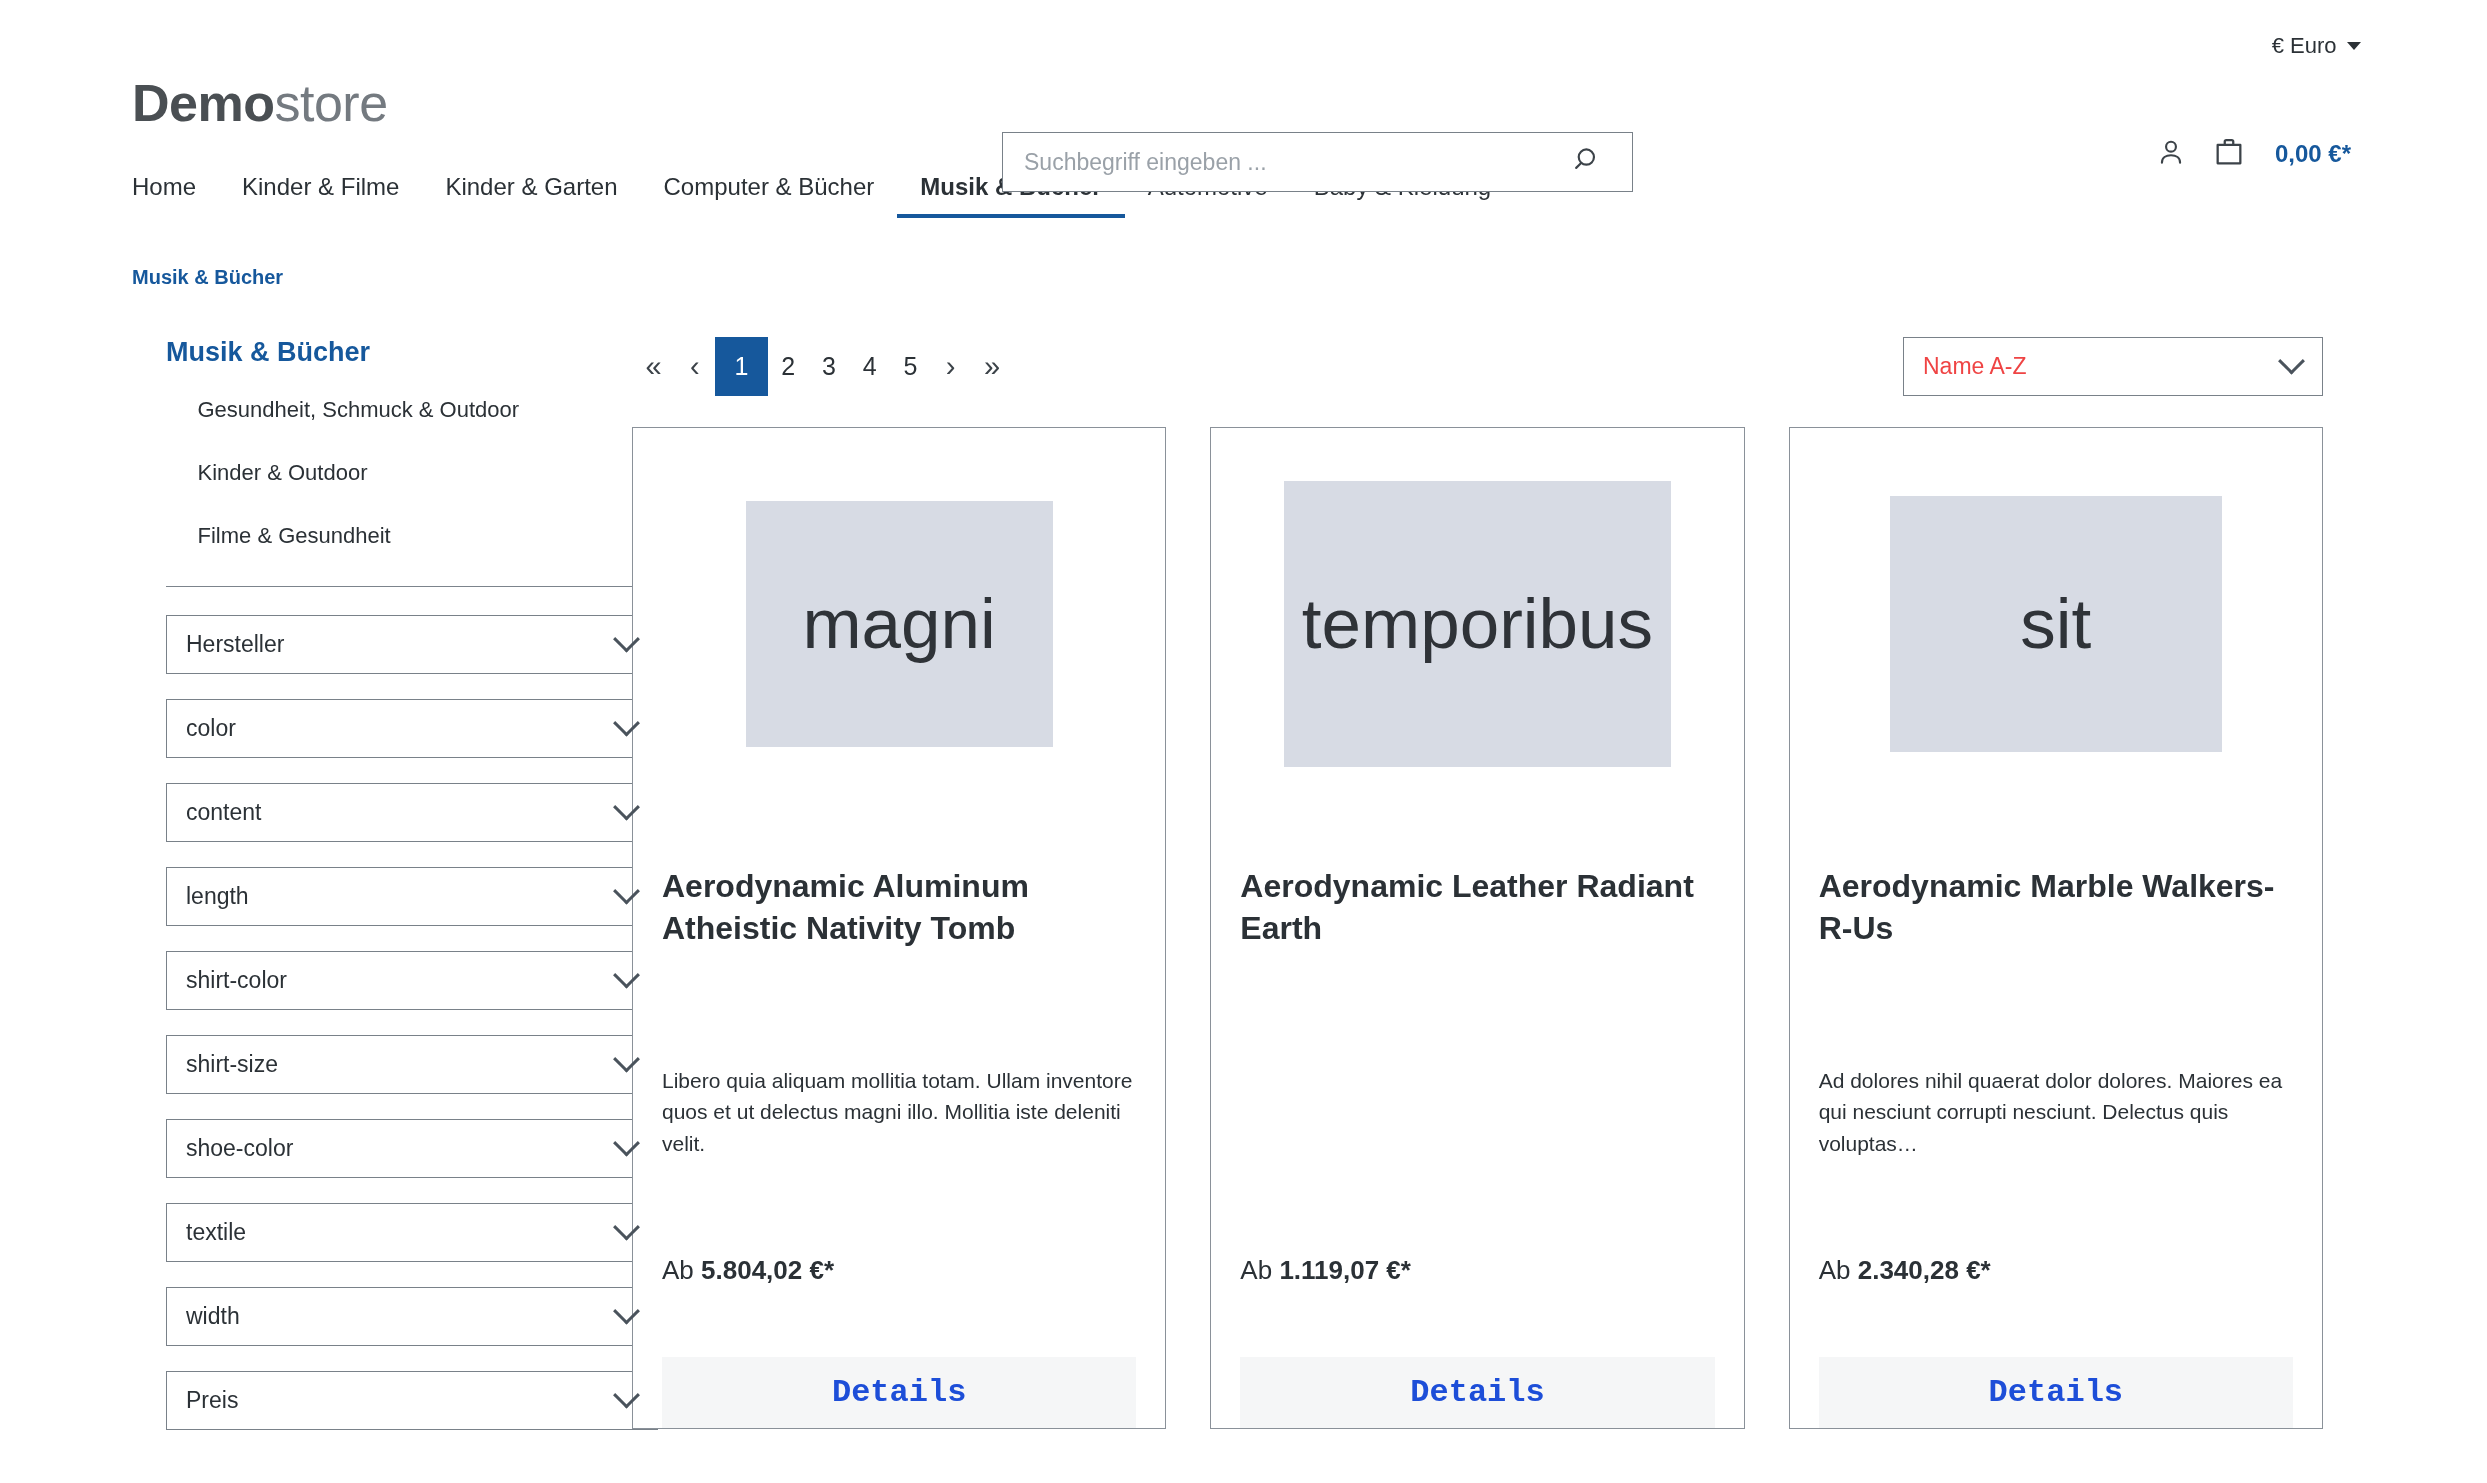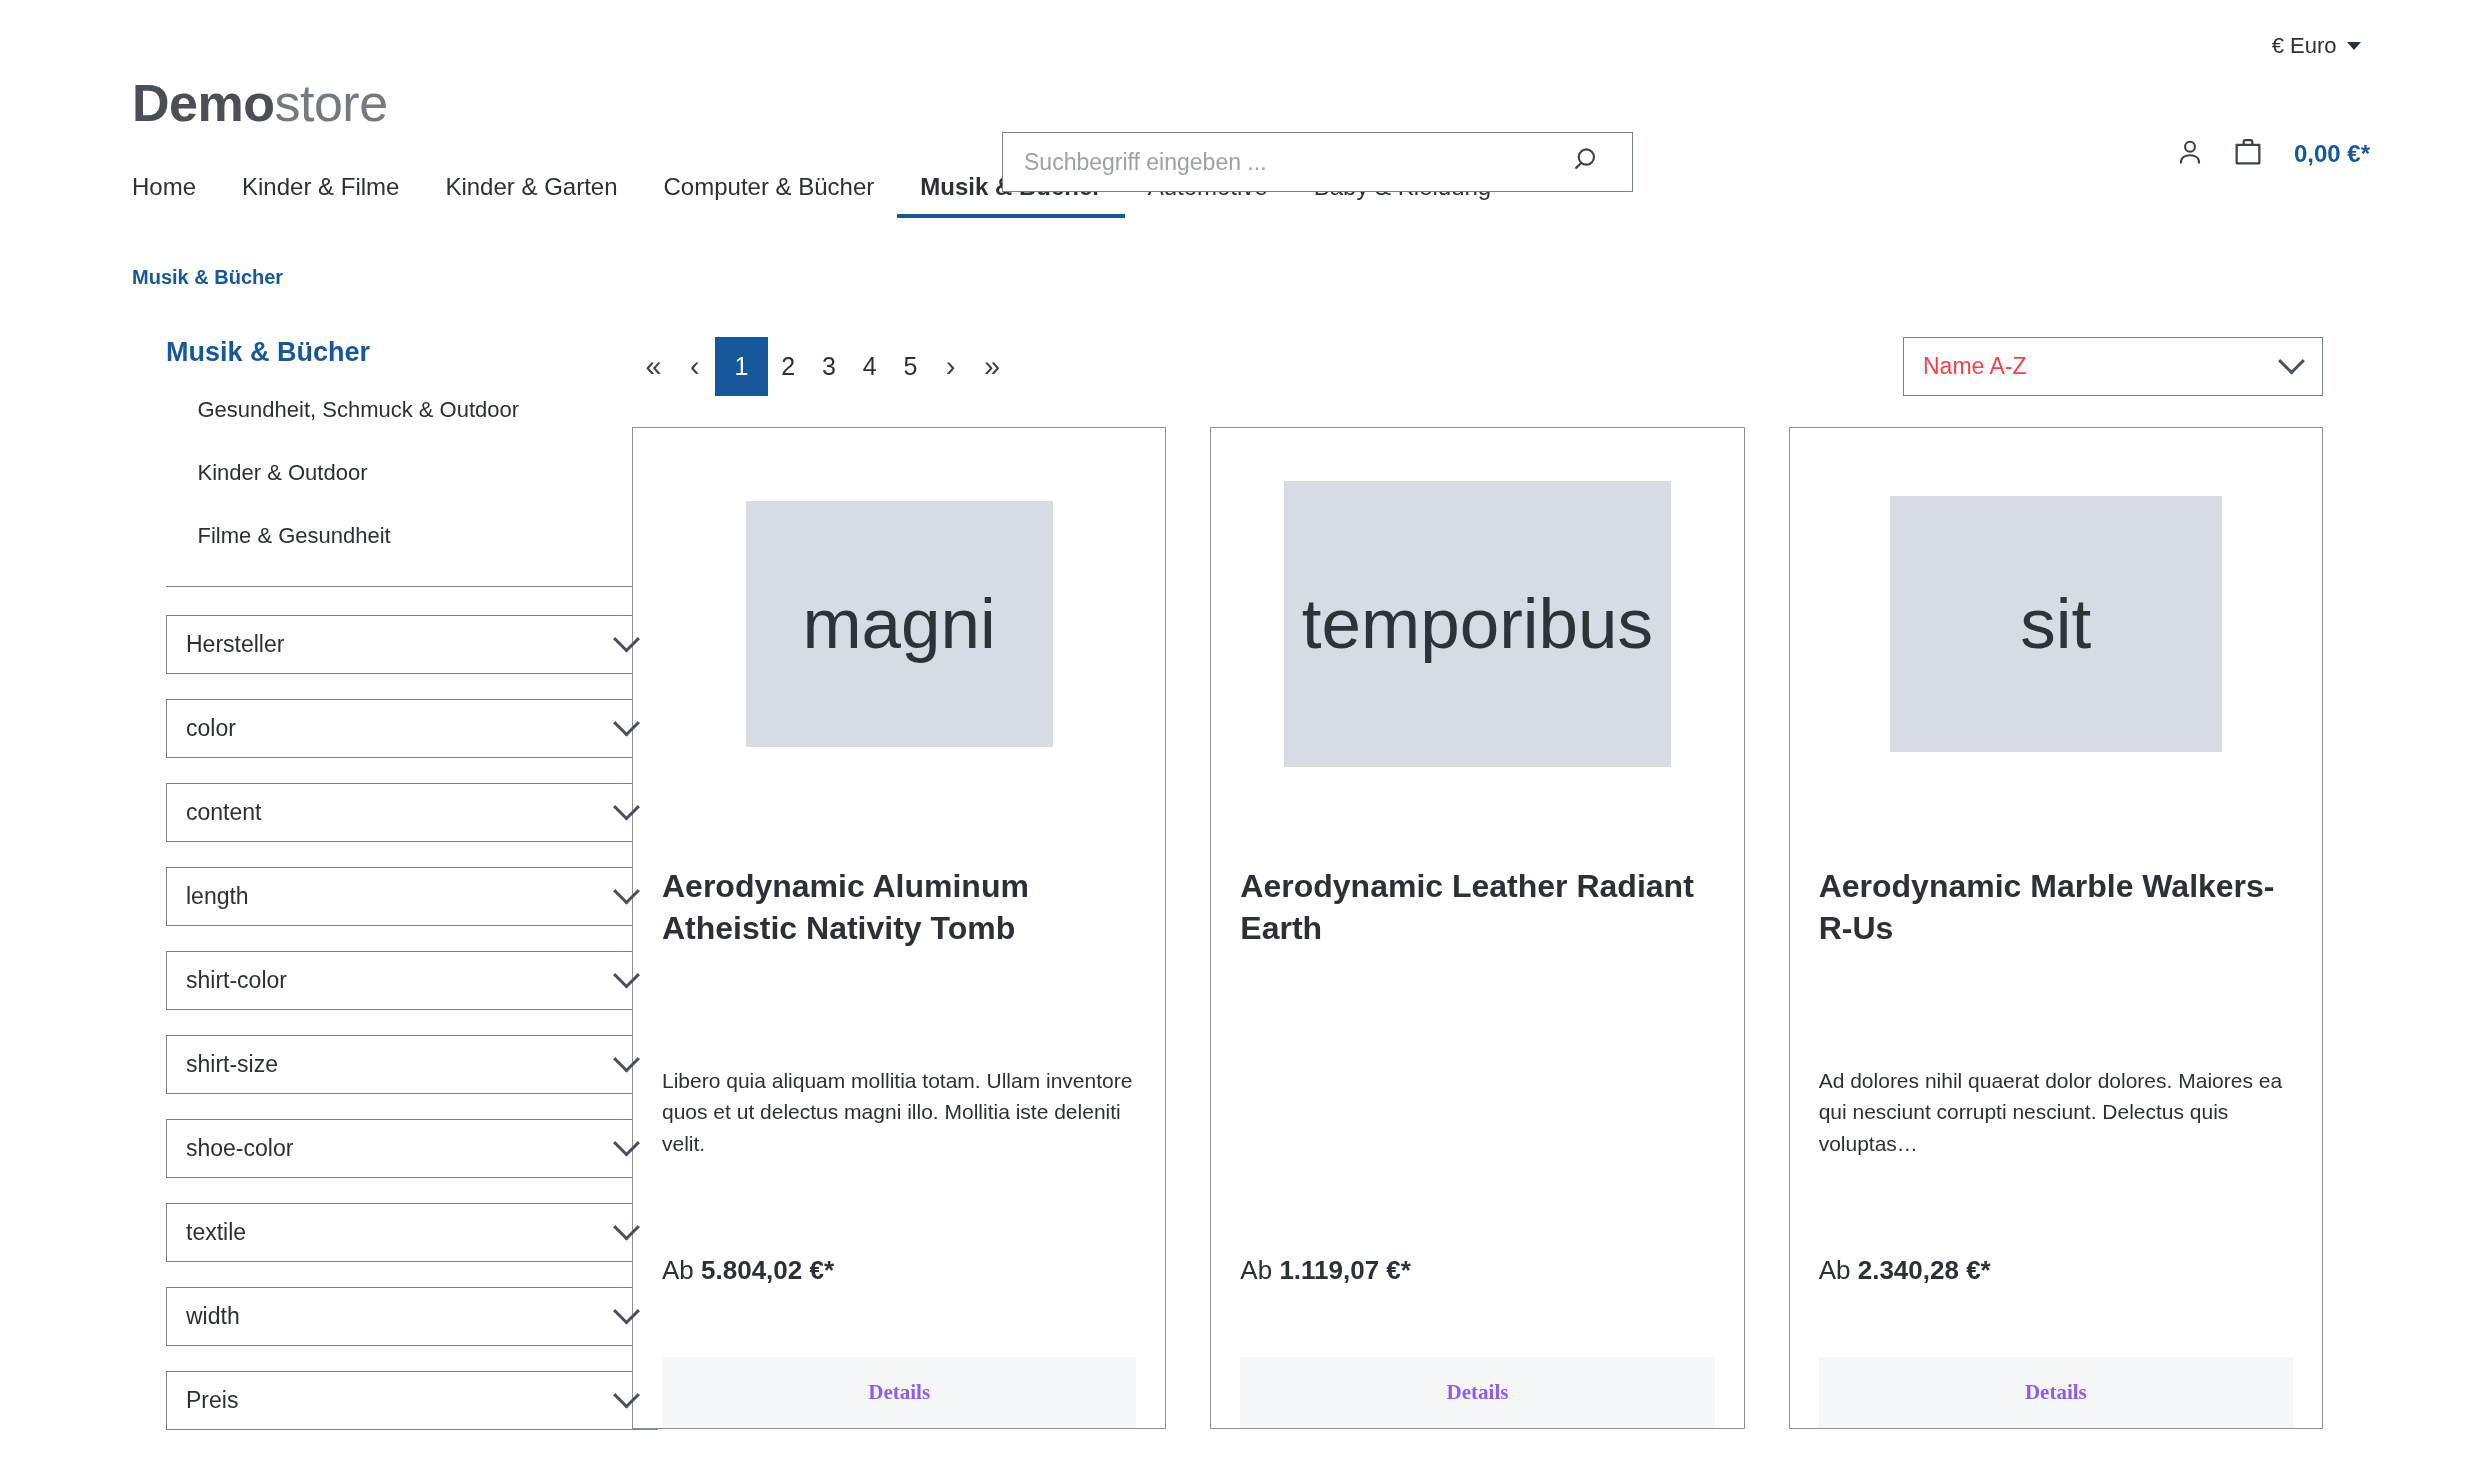--- a/index.html
+++ b/index.html
@@ -82,21 +82,21 @@
   }
   .search-box input::placeholder { color: #9aa1a8; }
   .search-btn {
     width: 46px; height: 46px;
     display: flex; align-items: center; justify-content: center;
     background: transparent; border: 0; cursor: pointer;
   }
 
   .header-actions {
     position: absolute;
-    right: 117px;
+    right: 136px;
     top: 76px;
     display: flex;
     align-items: center;
     gap: 25px;
   }
   .icon-btn { background: none; border: 0; cursor: pointer; display: flex; align-items: center; }
   .cart-total {
     font-size: 24px;
     font-weight: 700;
     color: #16589c;
@@ -299,24 +299,24 @@
     color: #2b3136;
     margin-top: auto;
     margin-bottom: 36px;
   }
   .card-price b { font-weight: 700; }
   .details-btn {
     height: 71px;
     background: #f5f6f7;
     border: 0;
     width: 100%;
-    font-family: Liberation Serif, serif;
-    font-size: 21px;
+    font-family: Liberation Mono, monospace;
+    font-size: 32px;
     font-weight: 700;
-    color: #8b5cf6;
+    color: #1d4ed8;
     cursor: pointer;
     display: flex;
     align-items: center;
     justify-content: center;
   }
 </style>
 </head>
 <body>
 
 <div class="topbar">

